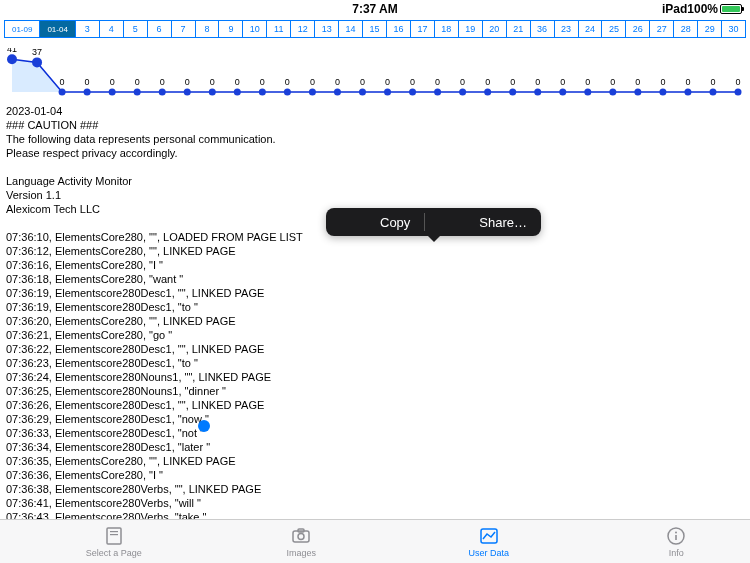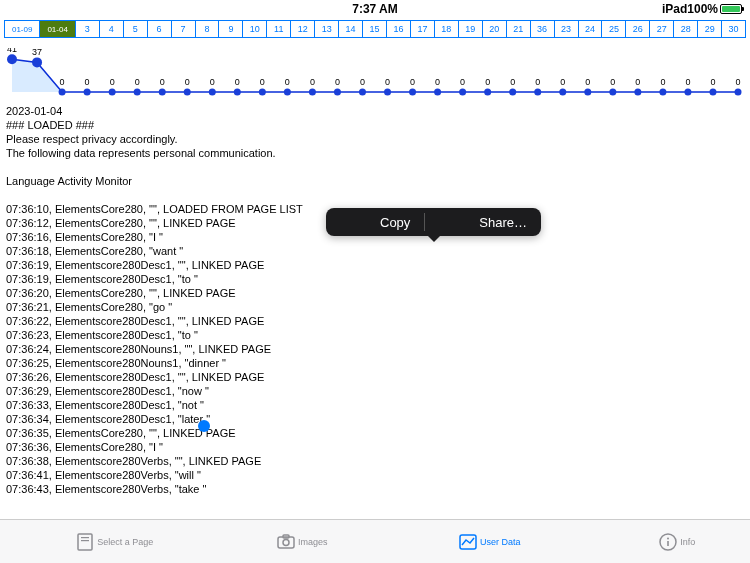--- a/index.html
+++ b/index.html
@@ -8,37 +8,37 @@
 .status-bar { height: 18px; display: flex; justify-content: flex-end; align-items: center; padding: 0 8px; font-size: 12px; font-weight: 600; }
 .status-center { position: absolute; left: 50%; transform: translateX(-50%); }
 .status-right { display: flex; align-items: center; gap: 2px; }
 .battery { width: 22px; height: 10px; border: 1px solid #000; border-radius: 2px; position: relative; display: inline-block; }
 .battery::after { content: ''; position: absolute; right: -3px; top: 2px; width: 2px; height: 4px; background: #000; border-radius: 0 1px 1px 0; }
 .battery-fill { position: absolute; left: 1px; top: 1px; bottom: 1px; right: 1px; background: #34c759; border-radius: 1px; }
 
 .date-tabs { display: flex; border: 1px solid #007aff; border-radius: 0; margin: 2px 4px 0 4px; overflow: hidden; height: 18px; }
 .date-tab { flex: 1; display: flex; align-items: center; justify-content: center; font-size: 9px; color: #007aff; border-right: 1px solid #007aff; cursor: pointer; white-space: nowrap; }
 .date-tab:last-child { border-right: none; }
-.date-tab.active { background: #4d7c0f; color: #fff; }
+.date-tab.active { background: #0369a1; color: #fff; }
 .date-tab.wide { flex: 1.5; font-size: 8px; }
 
 .chart-area { height: 52px; position: relative; margin: 10px 6px 0 6px; }
 
 .log-area { padding: 4px 12px 0 6px; font-size: 11px; line-height: 14px; color: #000; height: 420px; overflow: hidden; }
 .log-line { white-space: nowrap; }
 
 .popup-menu { position: absolute; left: 326px; top: 208px; background: #1c1c1e; color: #fff; border-radius: 8px; display: flex; align-items: center; height: 28px; font-size: 13px; box-shadow: 0 2px 8px rgba(0,0,0,0.3); }
 .popup-menu::after { content: ''; position: absolute; bottom: -6px; left: 50%; transform: translateX(-50%); border: 6px solid transparent; border-top-color: #1c1c1e; border-bottom: none; }
 .popup-item { padding: 0 14px; cursor: pointer; margin-left: 40px; }
 .popup-sep { width: 1px; height: 18px; background: #555; }
 
 .blue-dot { position: absolute; width: 12px; height: 12px; background: #007aff; border-radius: 50%; left: 198px; top: 420px; }
 
 .tab-bar { position: absolute; bottom: 0; left: 0; right: 0; height: 44px; background: #f7f7f8; border-top: 1px solid #ccc; display: flex; }
-.tab-item { flex: 1; display: flex; flex-direction: row; align-items: center; justify-content: center; gap: 1px; color: #8e8e93; cursor: pointer; padding-left: 40px; }
+.tab-item { flex: 1; display: flex; flex-direction: column; align-items: center; justify-content: center; gap: 1px; color: #8e8e93; cursor: pointer; padding-left: 40px; }
 .tab-item.active { color: #007aff; }
 .tab-icon { width: 22px; height: 22px; display: flex; align-items: center; justify-content: center; }
 .tab-label { font-size: 9px; }
 
 svg { display: block; }
 </style>
 </head>
 <body>
 
 <div class="status-bar">
@@ -147,25 +147,27 @@
       <text x="681.9310344827586" y="37" font-size="9" text-anchor="middle" fill="#000">0</text>
       <circle cx="706.9655172413793" cy="44" r="3.5" fill="#1a3fd8"></circle>
       <text x="706.9655172413793" y="37" font-size="9" text-anchor="middle" fill="#000">0</text>
       <circle cx="732" cy="44" r="3.5" fill="#1a3fd8"></circle>
       <text x="732" y="37" font-size="9" text-anchor="middle" fill="#000">0</text>
     </svg>
 </div>
 
 <div class="log-area">
   <div class="log-line">2023-01-04</div>
-  <div class="log-line">### LOADED ###</div>
+  <div class="log-line">### CAUTION ###</div>
+  <div class="log-line">The following data represents personal communication.</div>
   <div class="log-line">Please respect privacy accordingly.</div>
-  <div class="log-line">The following data represents personal communication.</div>
   <div class="log-line">&nbsp;</div>
   <div class="log-line">Language Activity Monitor</div>
+  <div class="log-line">Version 1.1</div>
+  <div class="log-line">Alexicom Tech LLC</div>
   <div class="log-line">&nbsp;</div>
   <div id="log-lines">
       <div class="log-line">07:36:10, ElementsCore280, "", LOADED FROM PAGE LIST</div>
       <div class="log-line">07:36:12, ElementsCore280, "", LINKED PAGE</div>
       <div class="log-line"><span class="hl">07:36:16, ElementsCore280, "I "</span></div>
       <div class="log-line"><span class="hl">07:36:18, ElementsCore280, "want "</span></div>
       <div class="log-line"><span class="hl">07:36:19, Elementscore280Desc1, "", LINKED PAGE</span></div>
       <div class="log-line"><span class="hl">07:36:19, Elementscore280Desc1, "to "</span></div>
       <div class="log-line"><span class="hl">07:36:20, ElementsCore280, "", LINKED PAGE</span></div>
       <div class="log-line"><span class="hl">07:36:21, ElementsCore280, "go "</span></div>

